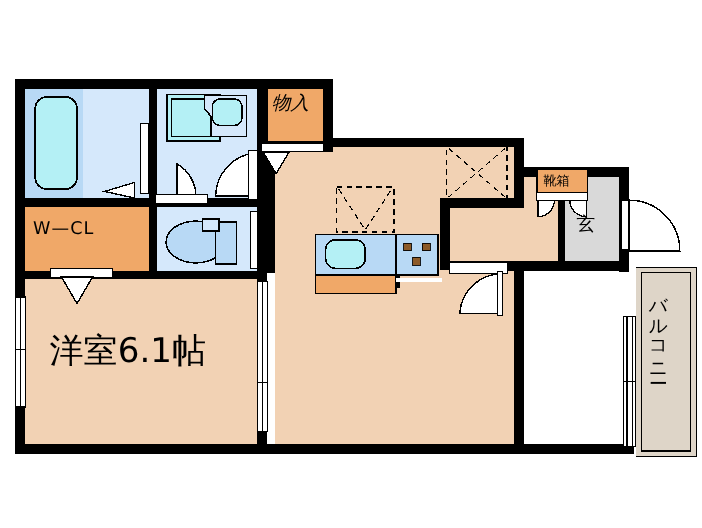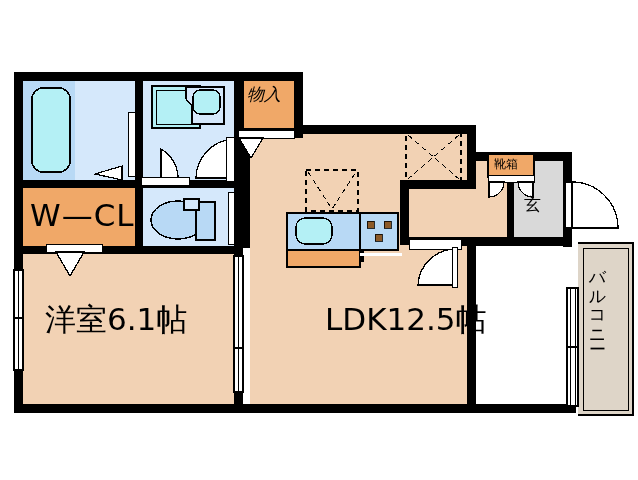--- a/index.html
+++ b/index.html
@@ -45,21 +45,21 @@
     font-size: 12px;
     font-weight: 400;
   }
   .lbl-vert {
     font-size: 17px;
     writing-mode: vertical-rl;
     text-orientation: upright;
     letter-spacing: 1px;
   }
   .lbl-wcl {
-    font-size: 31px;
+    font-size: 16px;
     font-weight: 400;
     letter-spacing: 1px;
   }
 </style>
 </head>
 <body>
 
 <div id="plan">
 
   <svg class="floorplan" viewBox="0 0 638 480" xmlns="http://www.w3.org/2000/svg" shape-rendering="crispEdges">
@@ -236,21 +236,20 @@
       <line x1="575" y1="288" x2="575" y2="406" stroke="#000000" stroke-width="1"></line>
       <line x1="567" y1="347" x2="578" y2="347" stroke="#000000" stroke-width="1.2"></line>
 
       <path d="M 578 243 L 633 243 L 633 415 L 578 415" fill="none" stroke="#000000" stroke-width="1.2"></path>
     </g>
 
   </svg>
 
   <div class="lbl lbl-room" style="left:45px; top:304px;">洋室6.1帖</div>
 
-  <div class="lbl lbl-room" style="left:325px; top:304px;">LDK12.5帖</div>
 
   <div class="lbl lbl-wcl" style="left:30px; top:200px;">W—CL</div>
 
   <div class="lbl lbl-small" style="left:247px; top:86px;font-style:italic;">物入</div>
 
   <div class="lbl lbl-tiny" style="left:494px; top:158px;text-align:center;">靴箱</div>
 
   <div class="lbl lbl-small" style="left:524px; top:196px;">玄</div>
 
   <div class="lbl lbl-vert" style="left:589px; top:258px;">バルコニー</div>

